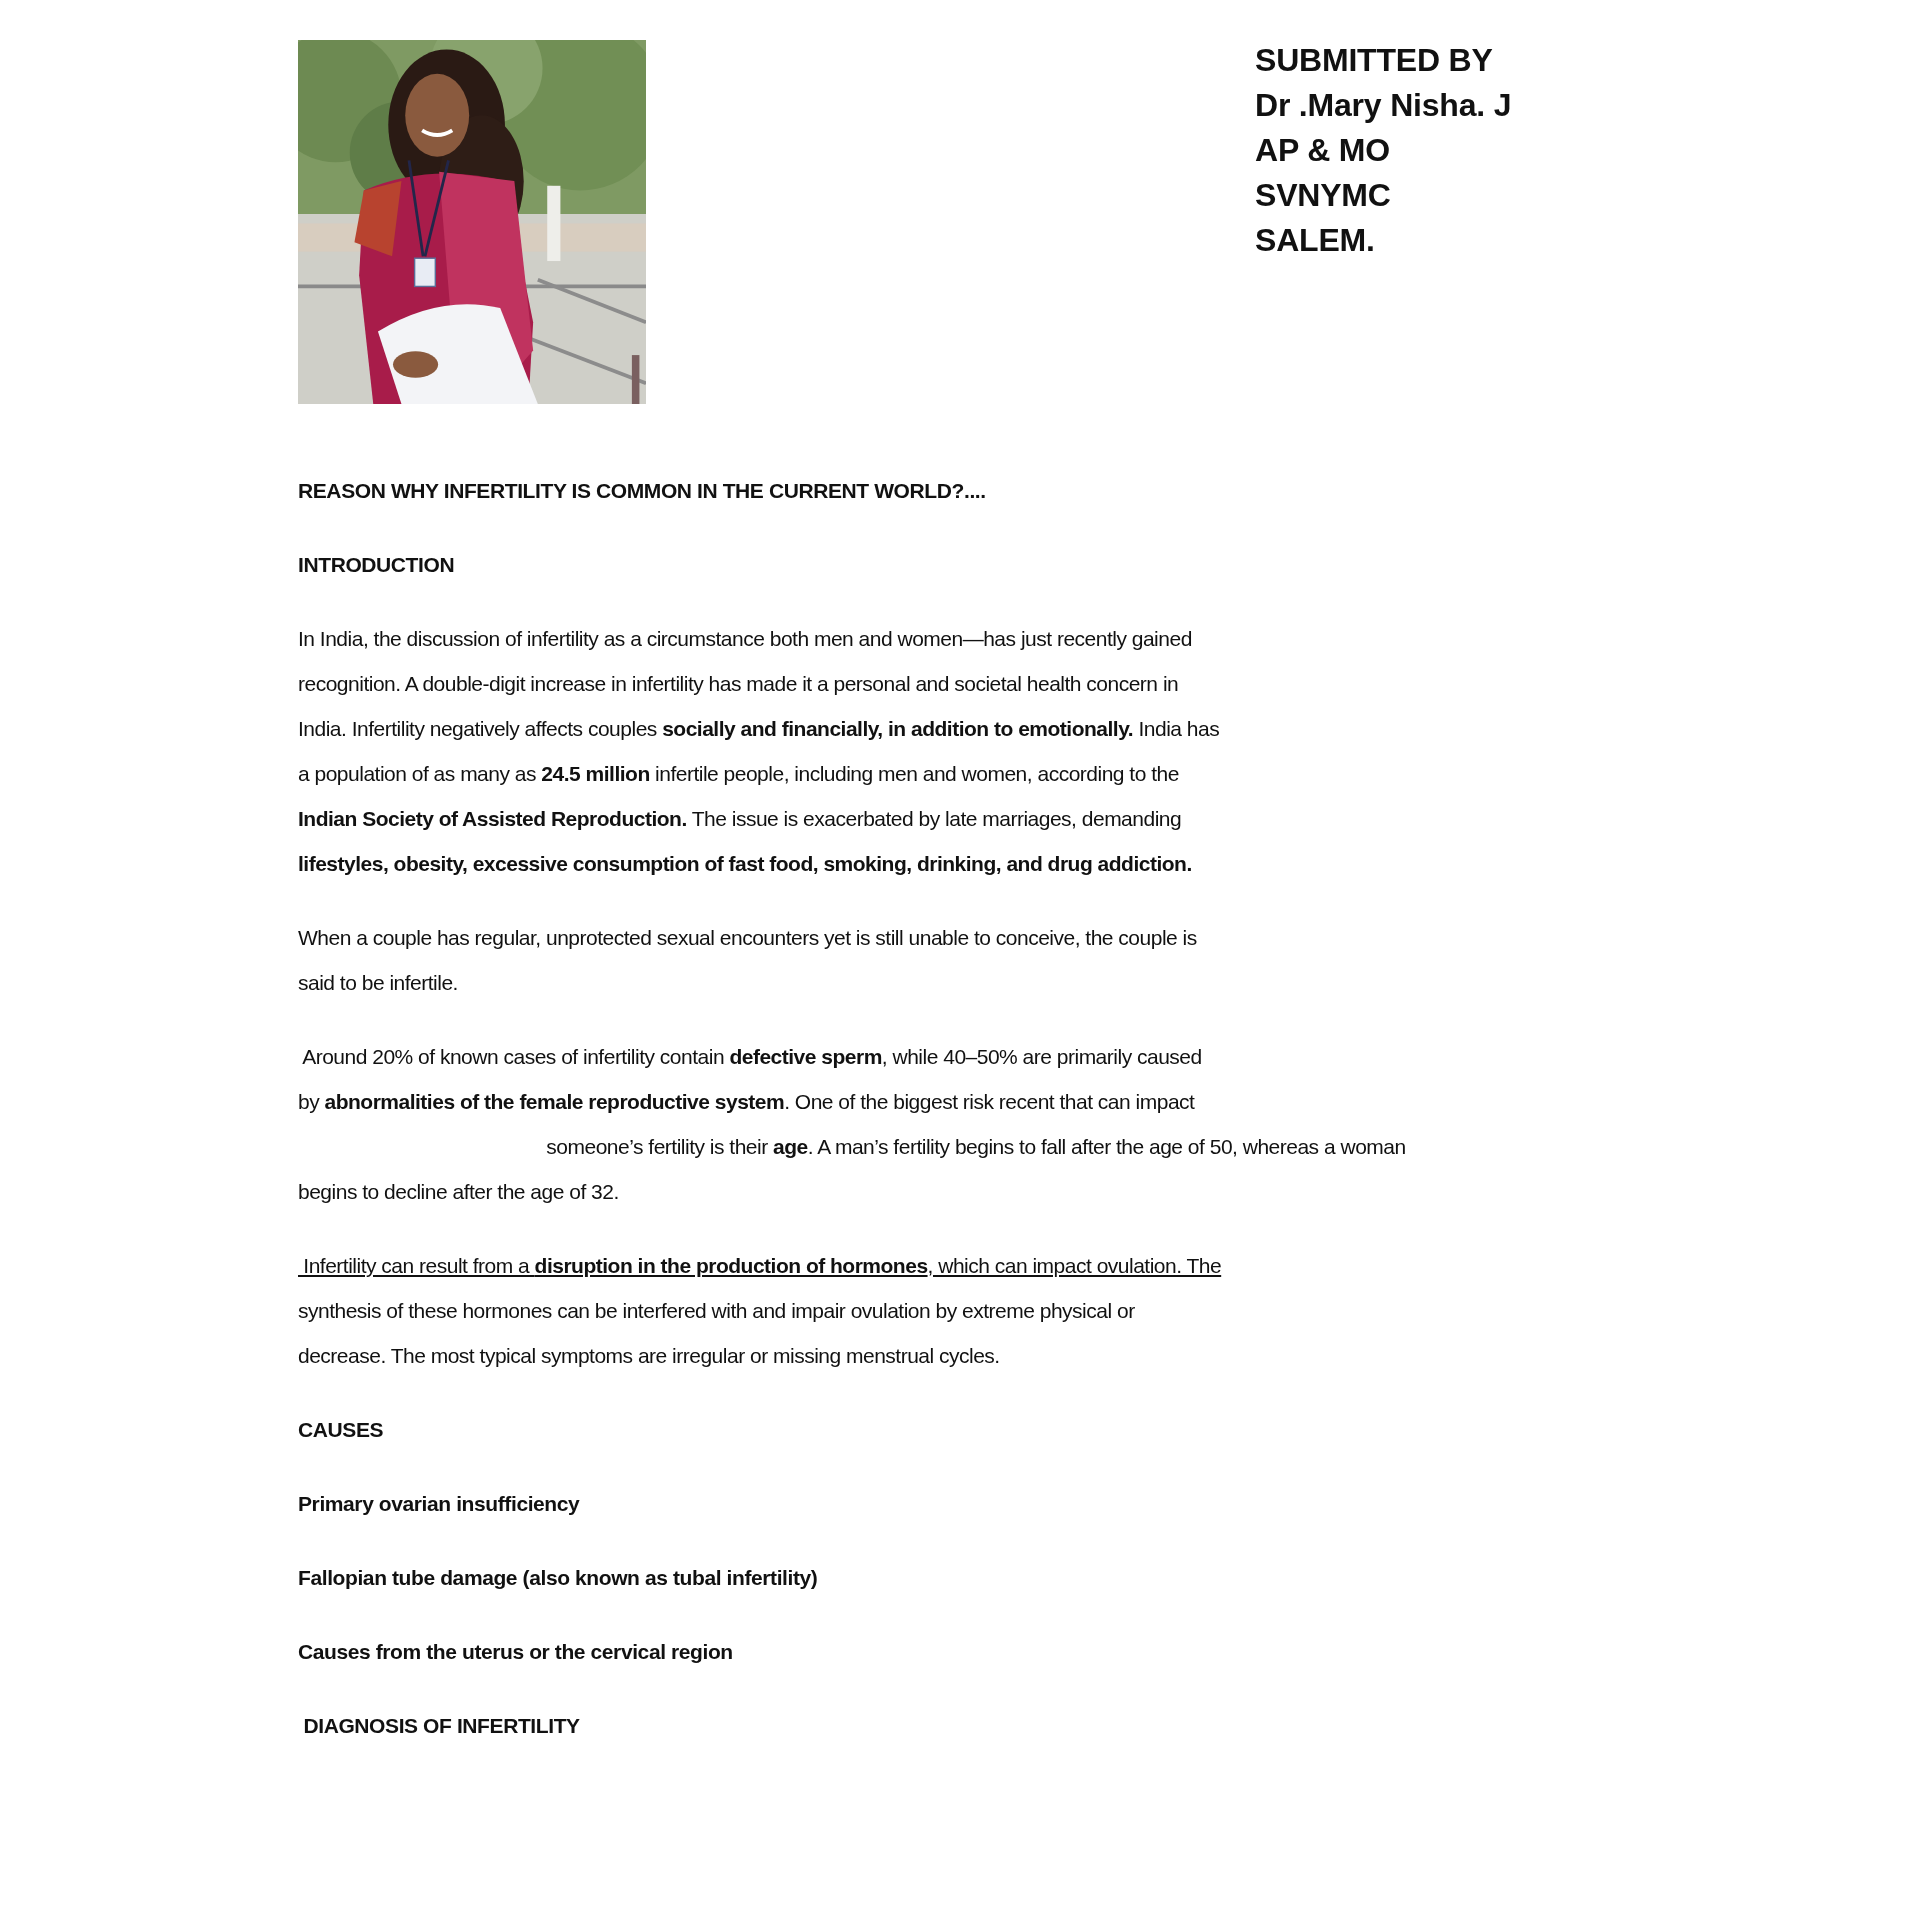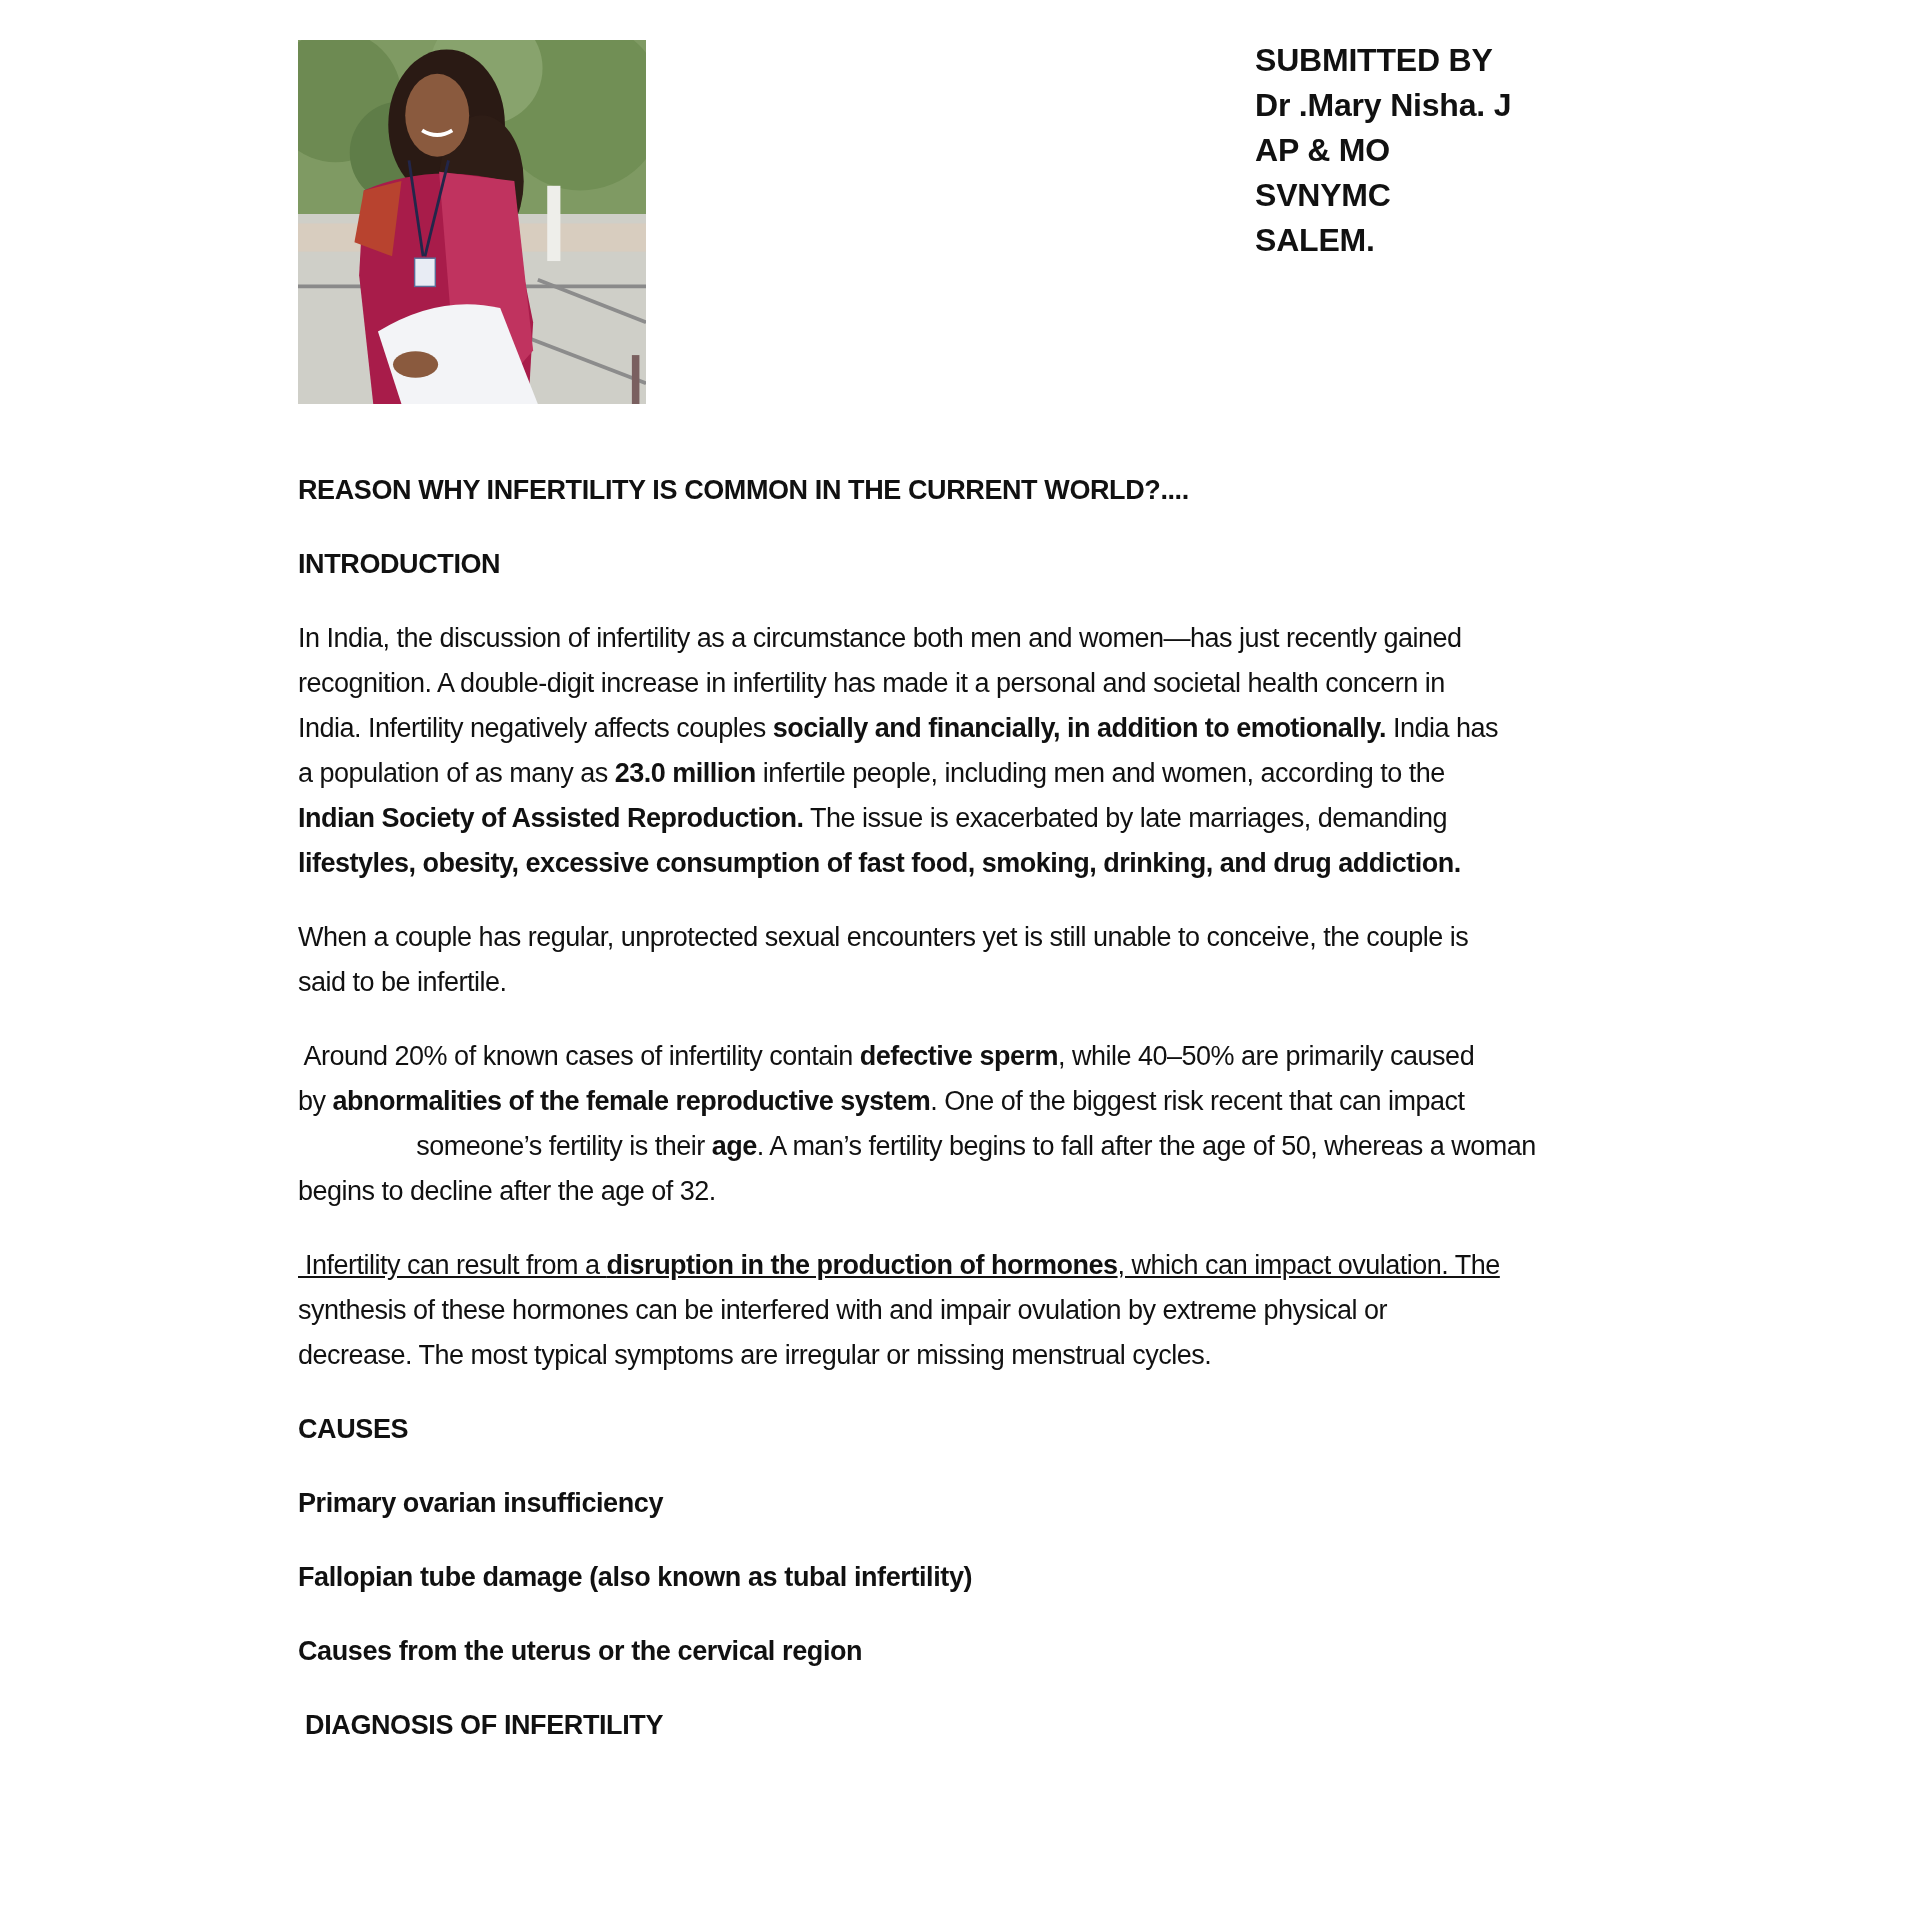--- a/index.html
+++ b/index.html
@@ -12,21 +12,21 @@
     overflow: hidden; background: #9fb08a;
   }
   .photo svg { width: 100%; height: 100%; display: block; }
   .submitted {
     position: absolute; left: 1255px; top: 38px;
     font-weight: bold; font-size: 32px; line-height: 45px; letter-spacing: -0.2px;
   }
   .submitted div { white-space: nowrap; }
   .content {
     position: absolute; left: 298px; top: 468px; width: 1356px;
-    font-size: 27px; line-height: 45px; letter-spacing: -0.5px;
+    font-size: 21px; line-height: 45px; letter-spacing: -0.5px;
   }
   .content .h { font-weight: bold; margin: 0 0 29px 0; white-space: nowrap; letter-spacing: -0.4px; }
   .content .p { margin: 0 0 29px 0; }
   .content .line { white-space: nowrap; }
   .content b { font-weight: bold; }
 </style>
 </head>
 <body>
 
 <div class="photo">
@@ -77,21 +77,21 @@
 </div>
 
 <div class="content">
   <div class="h">REASON WHY INFERTILITY IS COMMON IN THE CURRENT WORLD?....</div>
 
   <div class="h">INTRODUCTION</div>
   <div class="p">
       <div class="line" style="white-space: pre;"><span>In India, the discussion of infertility as a circumstance both men and women—has just recently gained</span></div>
       <div class="line" style="white-space: pre;"><span>recognition. A double-digit increase in infertility has made it a personal and societal health concern in</span></div>
       <div class="line" style="white-space: pre;"><span>India. Infertility negatively affects couples </span><b>socially and financially, in addition to emotionally.</b><span> India has</span></div>
-      <div class="line" style="white-space: pre;"><span>a population of as many as </span><b>23.0 million</b><span> infertile people, including men and women, according to the</span></div>
+      <div class="line" style="white-space: pre;"><span>a population of as many as </span><b>24.5 million</b><span> infertile people, including men and women, according to the</span></div>
       <div class="line" style="white-space: pre;"><b>Indian Society of Assisted Reproduction.</b><span> The issue is exacerbated by late marriages, demanding</span></div>
       <div class="line" style="white-space: pre; font-weight: bold;"><span>lifestyles, obesity, excessive consumption of fast food, smoking, drinking, and drug addiction.</span></div>
     </div>
 
   <div class="p">
       <div class="line" style="white-space: pre;"><span>When a couple has regular, unprotected sexual encounters yet is still unable to conceive, the couple is</span></div>
       <div class="line" style="white-space: pre;"><span>said to be infertile.</span></div>
     </div>
   <div class="p">
       <div class="line" style="white-space: pre;"><span> Around 20% of known cases of infertility contain </span><b>defective sperm</b><span>, while 40–50% are primarily caused</span></div>

